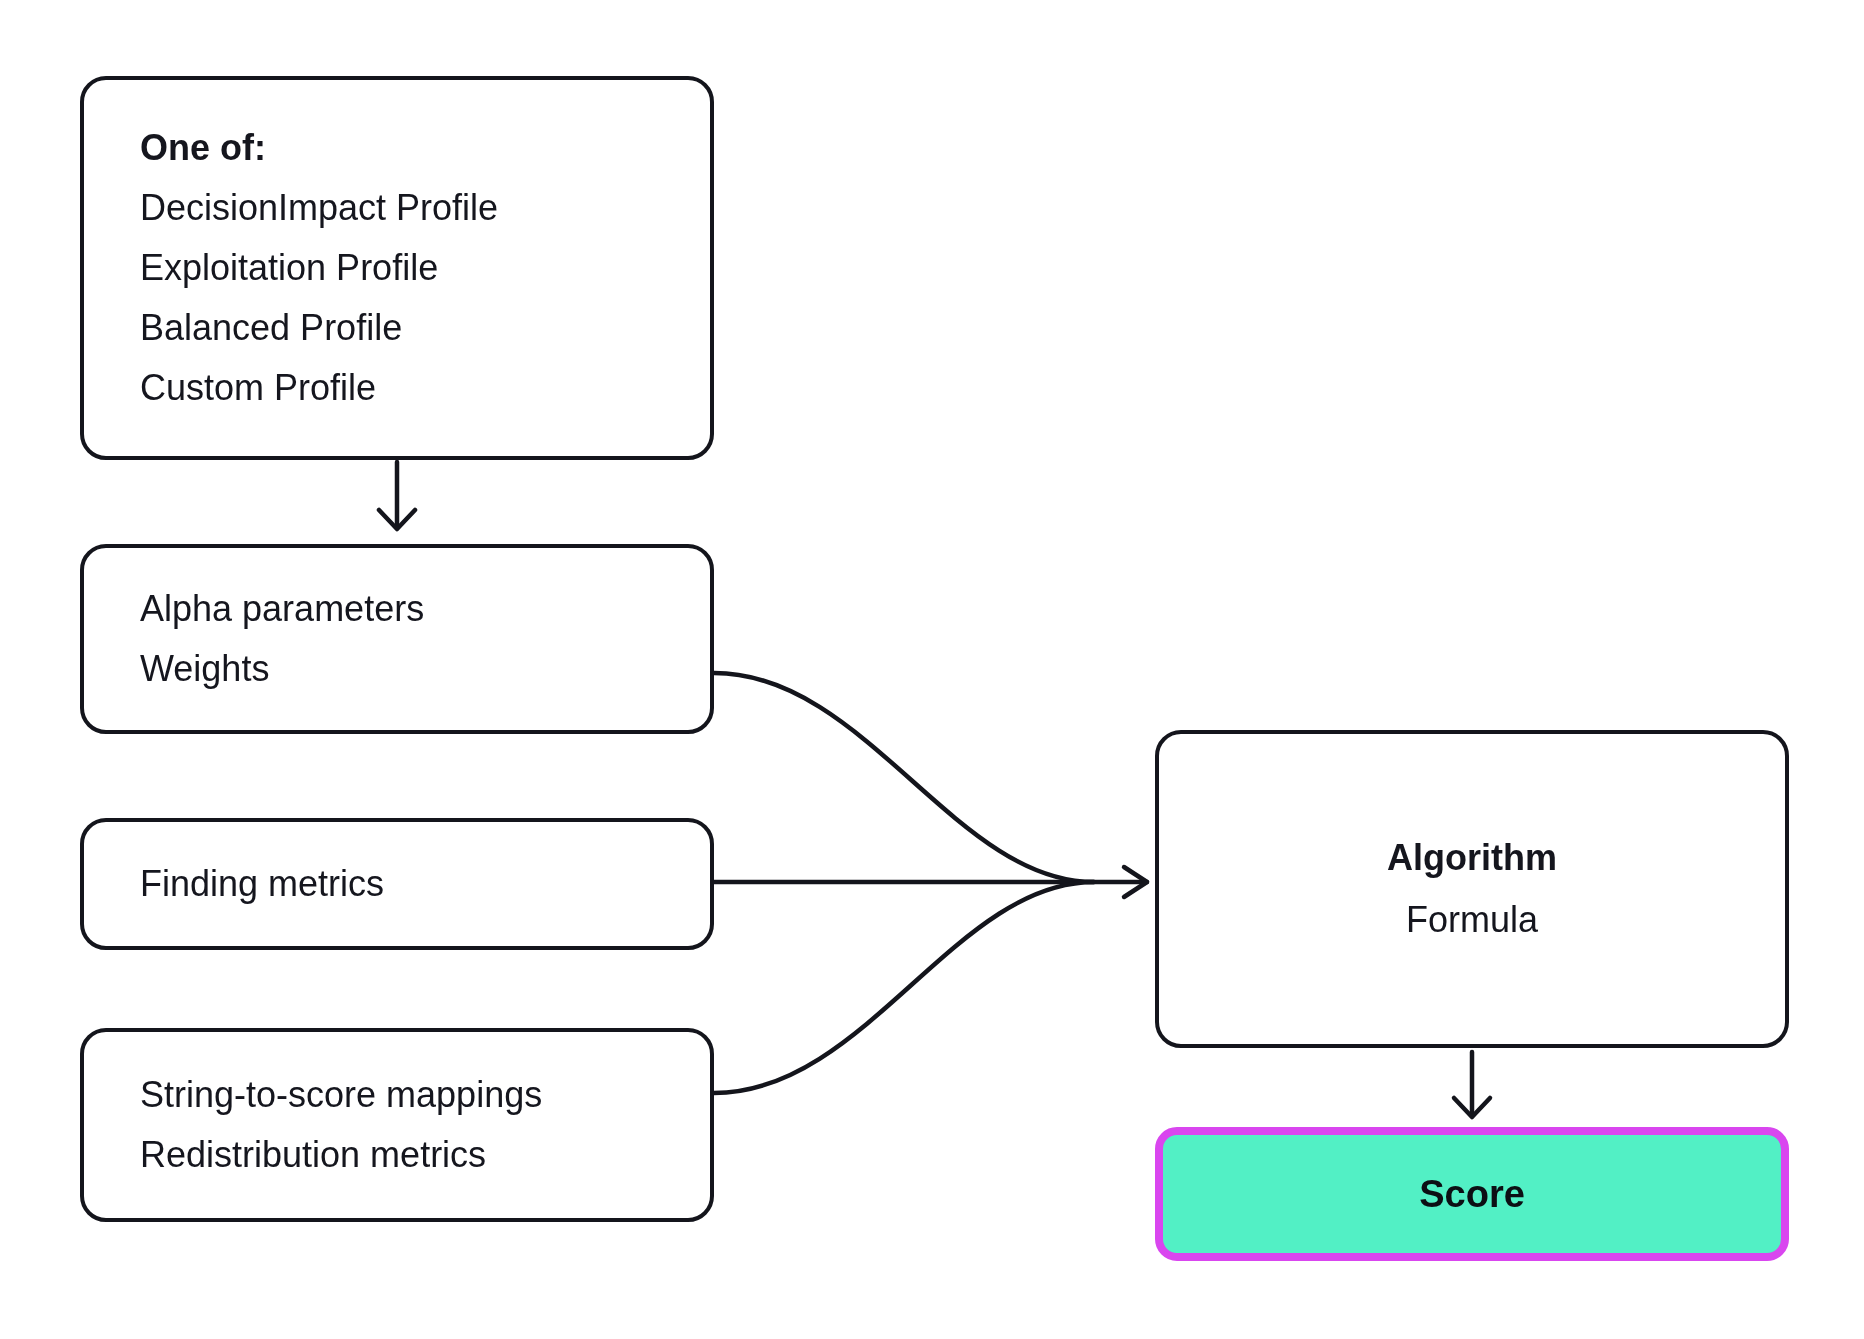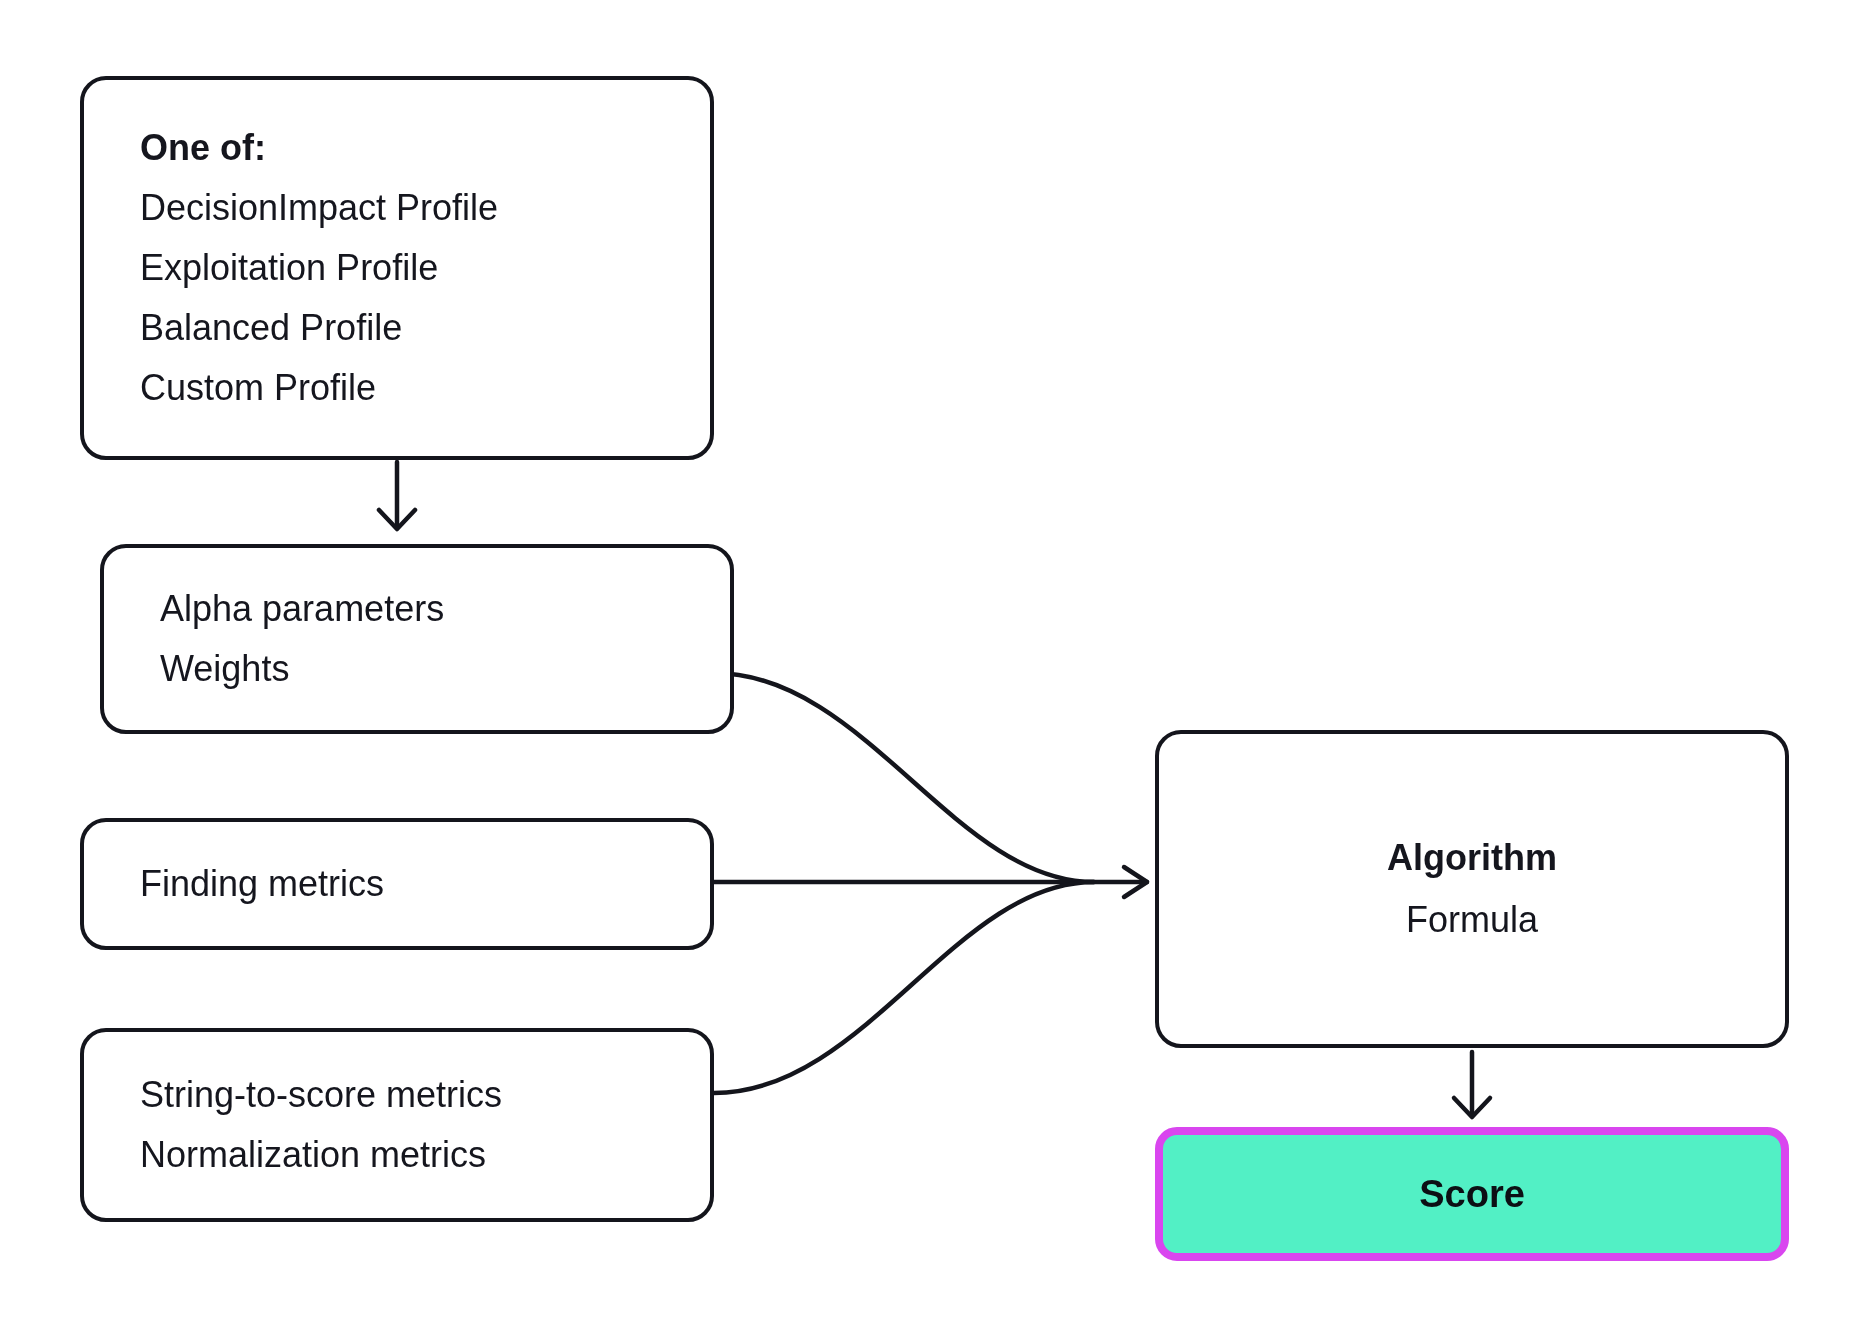--- a/index.html
+++ b/index.html
@@ -46,21 +46,21 @@
   .node.right-col {
     left: 1155px;
     width: 634px;
     align-items: center;
     text-align: center;
   }
   .node .line { white-space: nowrap; }
   .node .title { font-weight: 700; white-space: nowrap; }
 
   #box-profiles  { top: 76px;   height: 384px; }
-  #box-params    { top: 544px;  height: 190px; margin-left: 20px; }
+  #box-params    { top: 544px;  height: 190px; }
   #box-finding   { top: 818px;  height: 132px; }
   #box-mappings  { top: 1028px; height: 194px; }
   #box-algorithm { top: 730px;  height: 318px; line-height: 62px; }
   #box-score {
     top: 1127px;
     height: 134px;
     background: #52f0c5;
     border: 8px solid #d946ef;
     border-radius: 22px;
     font-size: 38px;
@@ -94,22 +94,22 @@
   <div class="node left-col" id="box-params">
     <div class="line">Alpha parameters</div>
     <div class="line">Weights</div>
   </div>
 
   <div class="node left-col" id="box-finding">
     <div class="line">Finding metrics</div>
   </div>
 
   <div class="node left-col" id="box-mappings">
-    <div class="line">String-to-score metrics</div>
-    <div class="line">Normalization metrics</div>
+    <div class="line">String-to-score mappings</div>
+    <div class="line">Redistribution metrics</div>
   </div>
 
   <div class="node right-col" id="box-algorithm">
     <div class="title">Algorithm</div>
     <div class="line">Formula</div>
   </div>
 
   <div class="node right-col" id="box-score">
     <div class="title">Score</div>
   </div>

